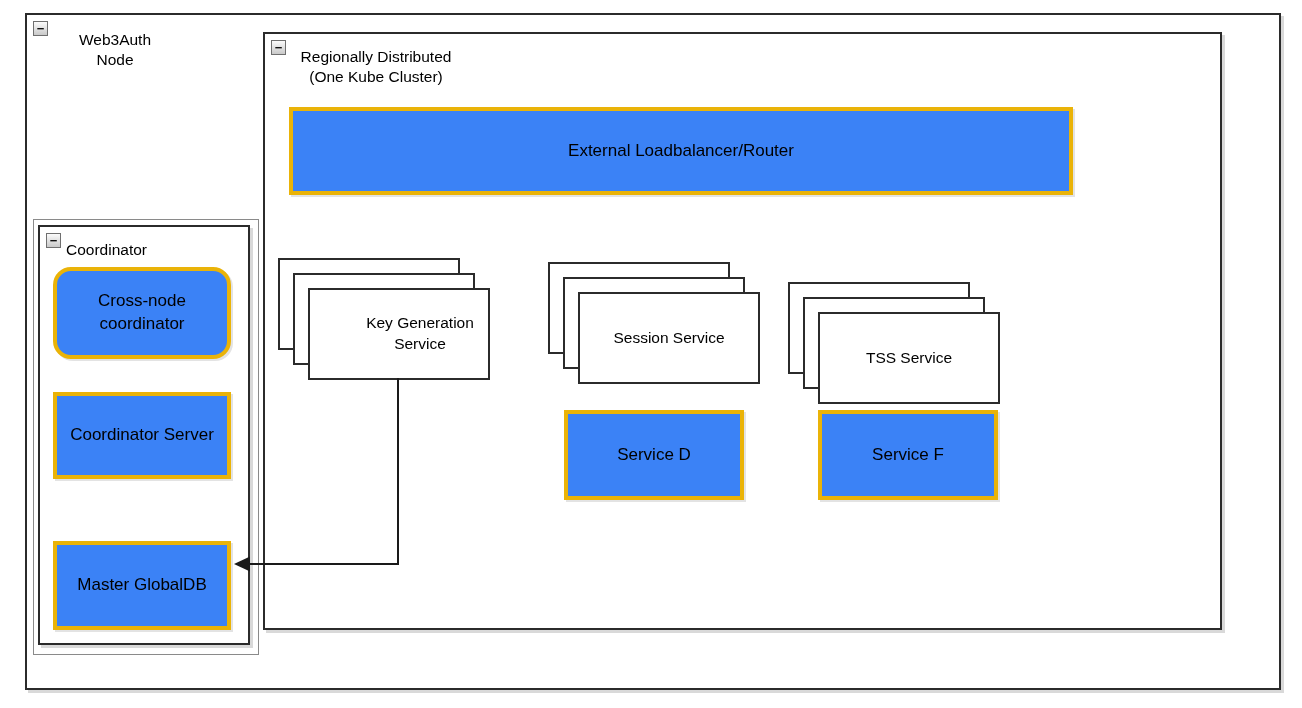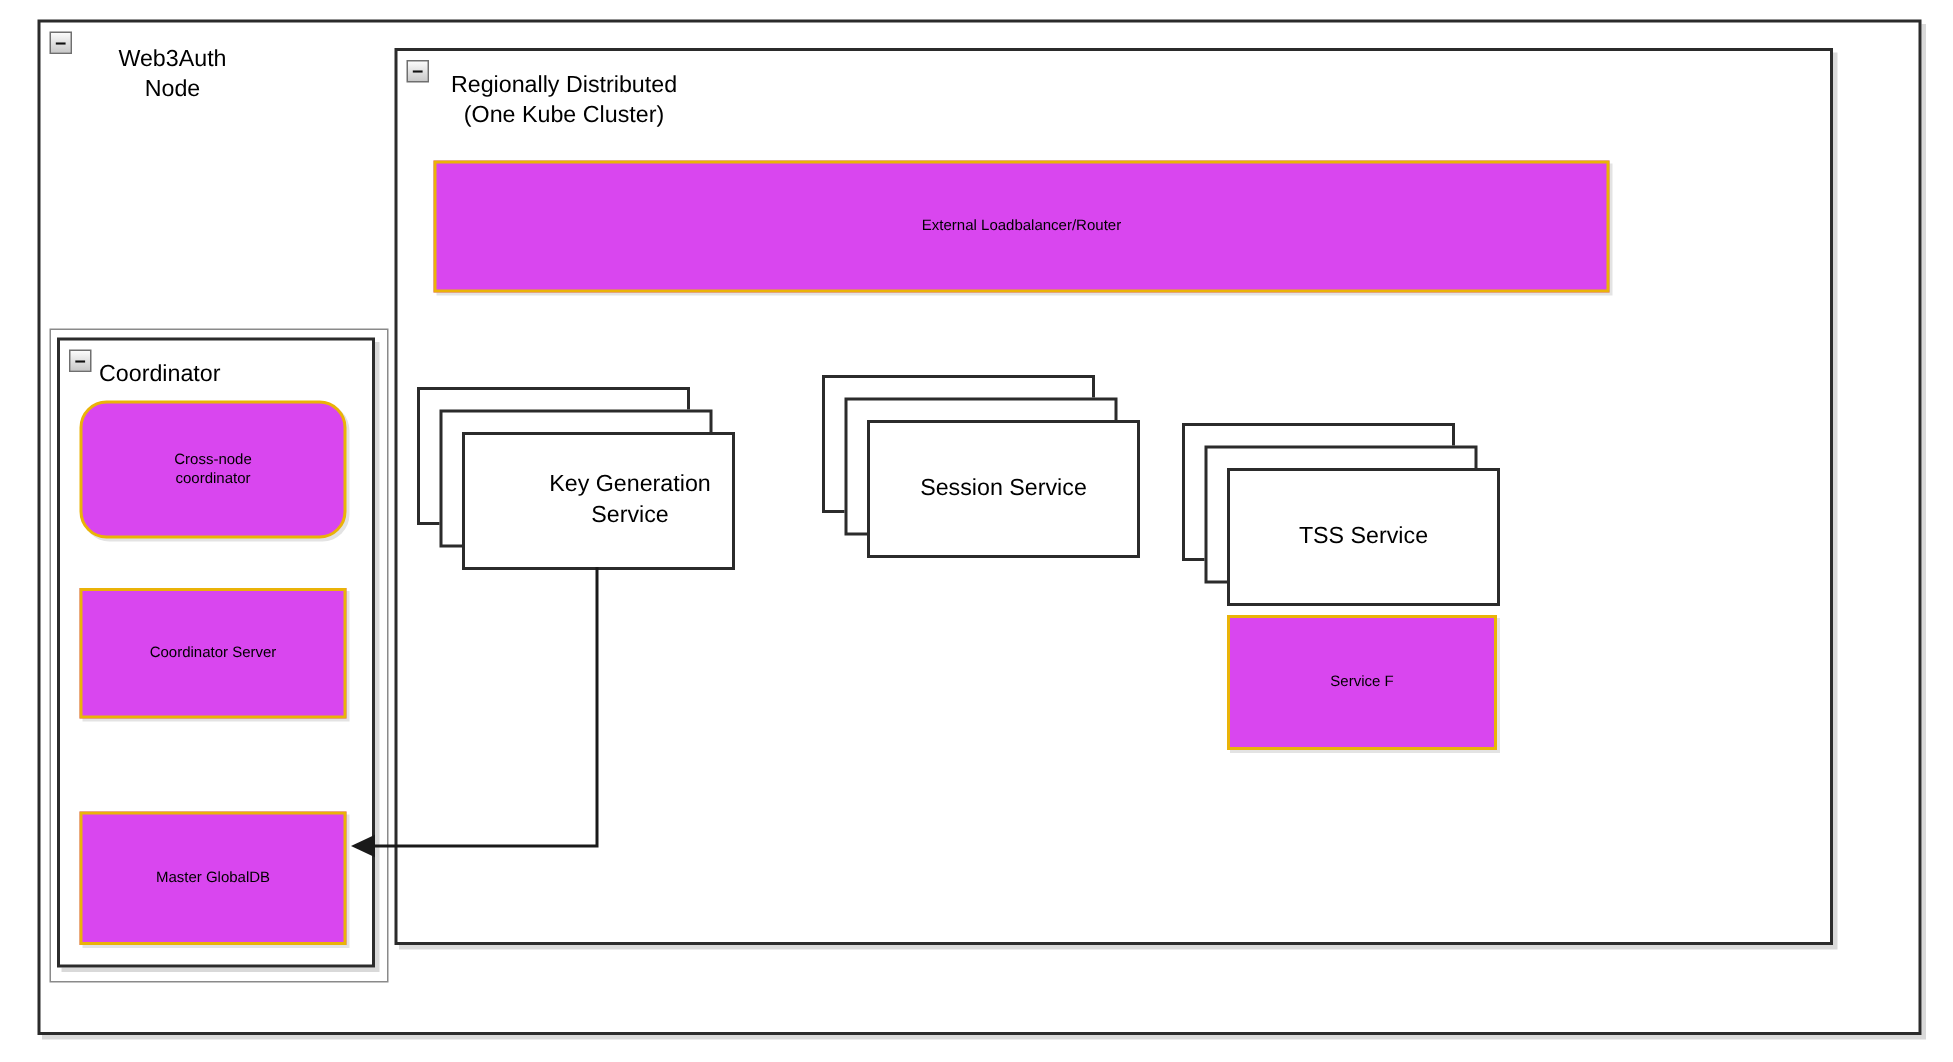--- a/index.html
+++ b/index.html
@@ -10,23 +10,23 @@
   }
   .container {
     position:absolute; background:#ffffff; border:2px solid #2b2b2b;
     box-sizing:border-box; box-shadow:3px 3px 0 0 #d9d9d9;
   }
   .outline {
     position:absolute; border:1px solid #8a8a8a; box-sizing:border-box;
     background:transparent;
   }
   .box {
-    position:absolute; background:#d946ef; border:2px solid #eab308;
+    position:absolute; background:#3b82f6; border:4px solid #eab308;
     box-sizing:border-box; display:flex; align-items:center; justify-content:center;
-    text-align:center; font-size:10px; line-height:1.35; white-space:pre-line;
+    text-align:center; font-size:17px; line-height:1.35; white-space:pre-line;
     box-shadow:2px 2px 0 0 #e3e3e3;
   }
   .stack { position:absolute; }
   .stackbox {
     position:absolute; width:182px; height:92px; background:#ffffff;
     border:2px solid #2b2b2b; box-sizing:border-box;
   }
   .stackbox.front {
     display:flex; align-items:center; justify-content:center; text-align:center;
     font-size:15.5px; line-height:1.35; white-space:pre-line;
@@ -62,32 +62,33 @@
 
     <div class="box" style="left:24px; top:73px; width:784px; height:88px;">External Loadbalancer/Router</div>
 
     <div class="stack" style="left:13px; top:224px; width:214px; height:124px;">
       <div class="stackbox" style="left:0; top:0;"></div>
       <div class="stackbox" style="left:15px; top:15px;"></div>
       <div class="stackbox front" style="left:30px; top:30px;padding-left:42px;">Key Generation
 Service</div>
     </div>
 
-    <div class="stack" style="left:283px; top:216px; width:214px; height:124px;">
+    <div class="stack" style="left:283px; top:228px; width:214px; height:124px;">
       <div class="stackbox" style="left:0; top:0;"></div>
       <div class="stackbox" style="left:15px; top:15px;"></div>
       <div class="stackbox front" style="left:30px; top:30px;">Session Service</div>
     </div>
 
     <div class="stack" style="left:523px; top:224px; width:214px; height:124px;margin-top:24px;">
       <div class="stackbox" style="left:0; top:0;"></div>
       <div class="stackbox" style="left:15px; top:15px;"></div>
       <div class="stackbox front" style="left:30px; top:30px;">TSS Service</div>
     </div>
 
+    <div class="box" style="left:299px; top:376px; width:180px; height:90px;">Service D</div>
 
     <div class="box" style="left:553px; top:376px; width:180px; height:90px;">Service F</div>
   </div>
 
   <div class="outline" style="left:33px; top:219px; width:226px; height:436px;"></div>
 
   <div class="container" style="left:38px; top:225px; width:212px; height:420px;">
     <div class="collapse" style="left:6px; top:6px;">−</div>
     <div class="clabel" style="left:26px; top:13px; text-align:left;">Coordinator</div>
 

